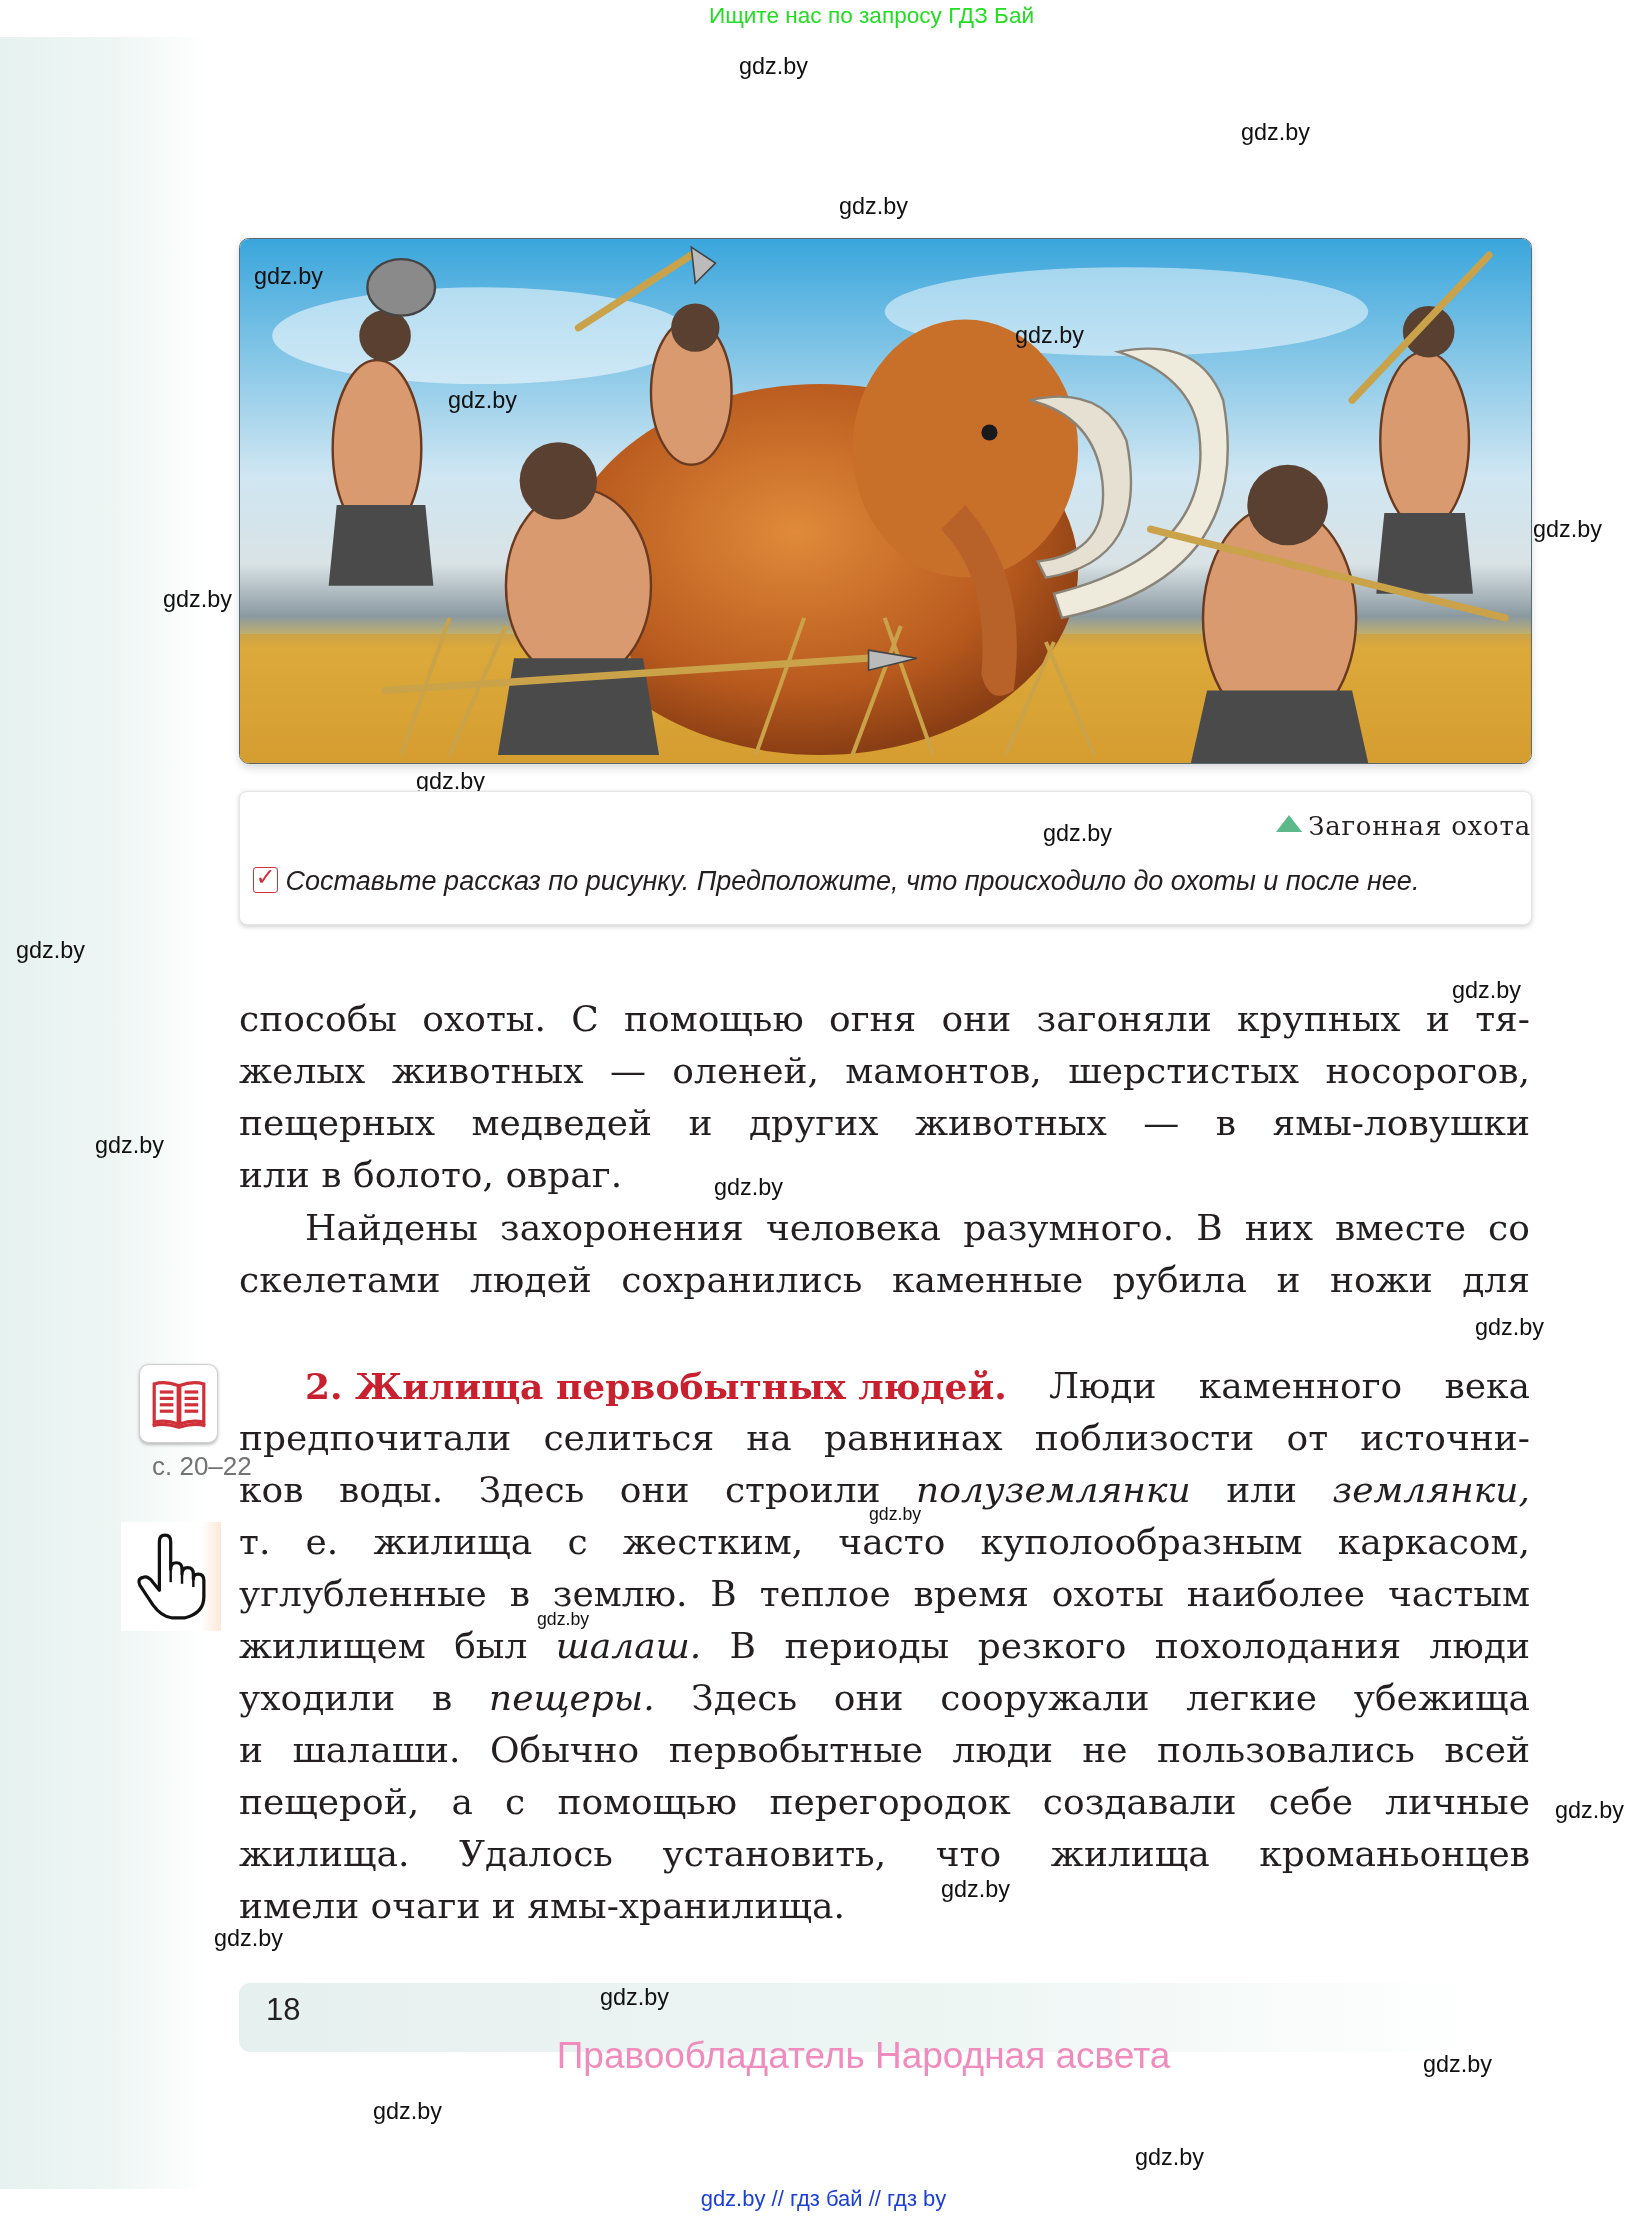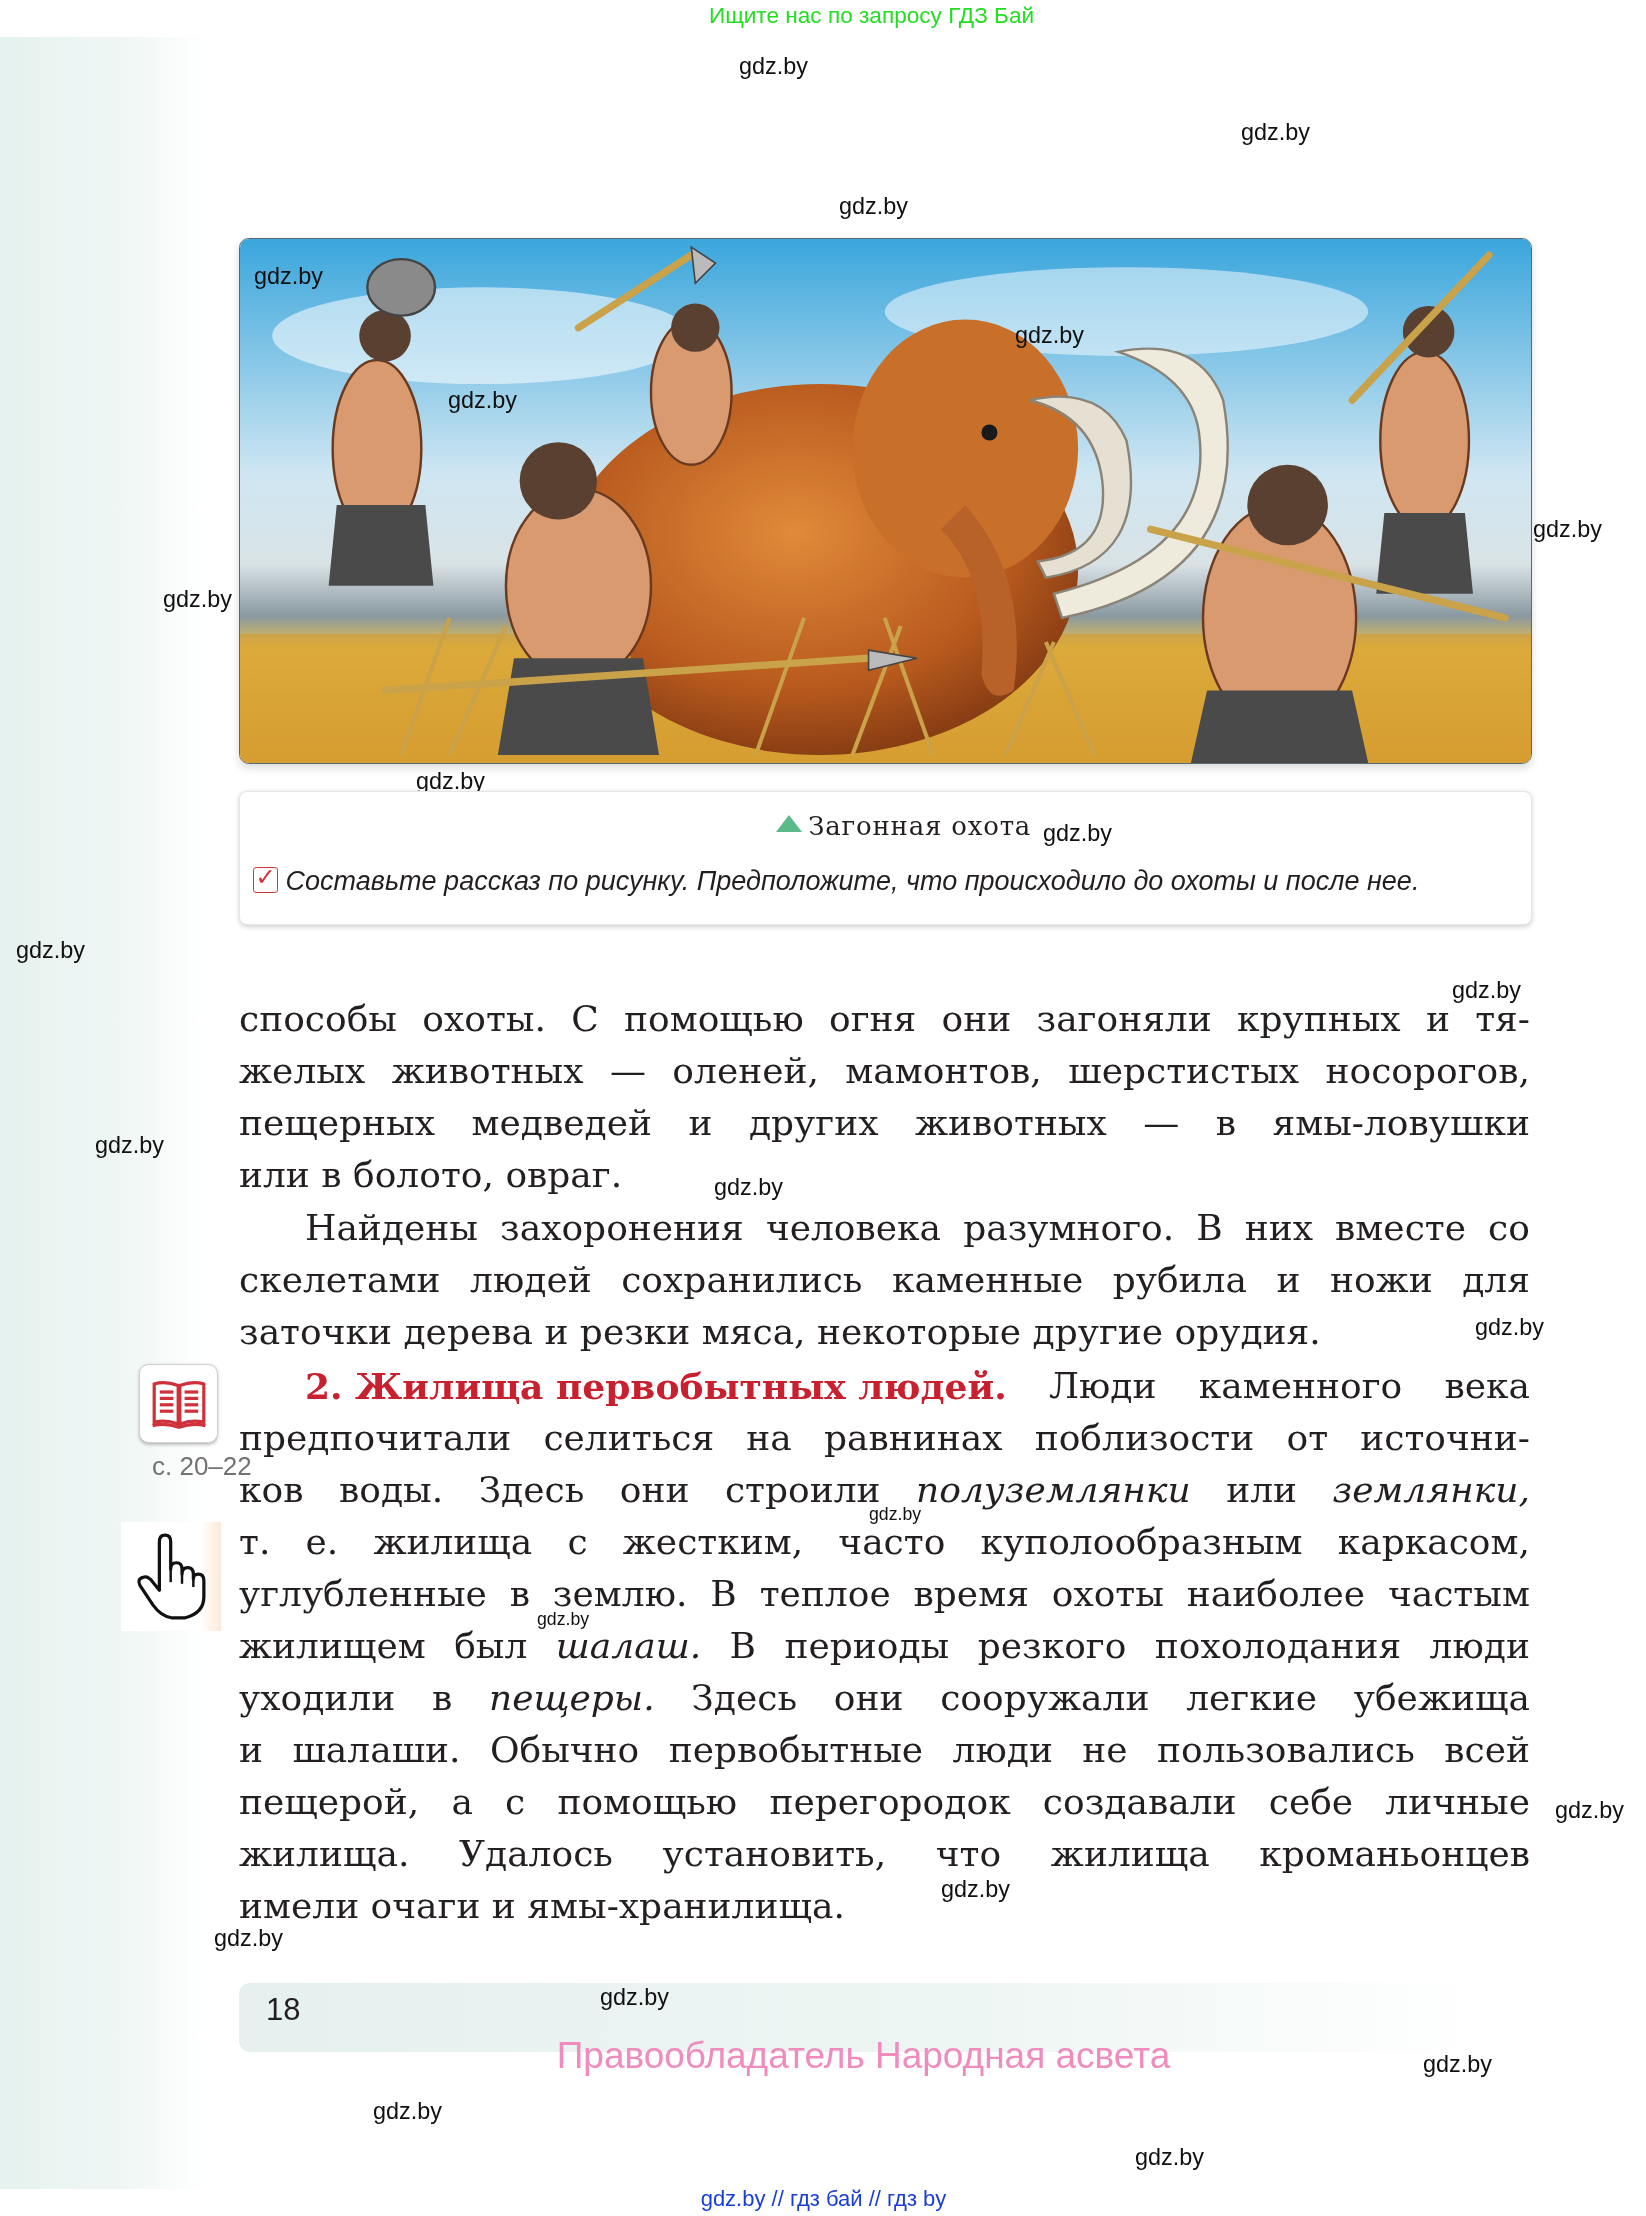--- a/index.html
+++ b/index.html
@@ -14,21 +14,21 @@
   .wm.small { font-size:17.7px; }
 
   
   .figure { left:239px; top:238px; width:1291px; height:524px; border-radius:9.7px; overflow:hidden;
     border:1.6px solid #5a6a72; box-shadow:0 3.2px 8px rgba(0,0,0,0.15); }
   .figure svg { display:block; width:100%; height:100%; }
 
   
   .caption-box { left:239px; top:791px; width:1291px; height:132px; background:#ffffff;
     border-radius:8px; box-shadow:0 1.6px 4.8px rgba(0,0,0,0.18); border:0.8px solid #e6e6e6; }
-  .caption-title { position:absolute; left:0; right:0; top:19.3px; text-align:center; font-size:26px;
+  .caption-title { position:absolute; left:0; right:0; top:19.3px; text-align:right; font-size:26px;
     font-family:"DejaVu Serif", serif; color:#231f20; letter-spacing:0.8px;padding-left:36px; }
   .tri { display:inline-block; width:0; height:0; border-left:13px solid transparent;
     border-right:13px solid transparent; border-bottom:17.7px solid #5bb98a; margin-right:6.4px; vertical-align:3.2px; }
   .task { position:absolute; left:13px; top:74px; font-size:27px; font-style:italic;
     font-family:"Liberation Sans", sans-serif; color:#231f20; white-space:nowrap; }
   .check { display:inline-block; width:22.6px; height:24px; border:1.6px solid #d0303a; border-radius:3.2px;
     vertical-align:-3.2px; margin-right:8px; position:relative; background:#fff; }
   .check::after { content:"\2713"; position:absolute; left:1.6px; top:-4.8px; font-size:24px; color:#d0303a;
     font-style:normal; font-weight:bold; font-family:"DejaVu Sans", sans-serif; }
 
@@ -213,23 +213,20 @@
   <div class="line">
     <span>скелетами</span>
       <span>людей</span>
       <span>сохранились</span>
       <span>каменные</span>
       <span>рубила</span>
       <span>и</span>
       <span>ножи</span>
       <span>для</span>
   </div>
-  <div class="line last">
-    <span>заточки дерева и резки мяса, некоторые другие орудия.</span>
-  </div>
 </div>
 <div class="abs wm" style="left:1475px;top:1314px">gdz.by</div>
 
 <div class="abs text" style="top:1360px">
   <div class="line indent">
     <span class="red">2. Жилища первобытных людей.</span>
       <span>Люди</span>
       <span>каменного</span>
       <span>века</span>
   </div>

